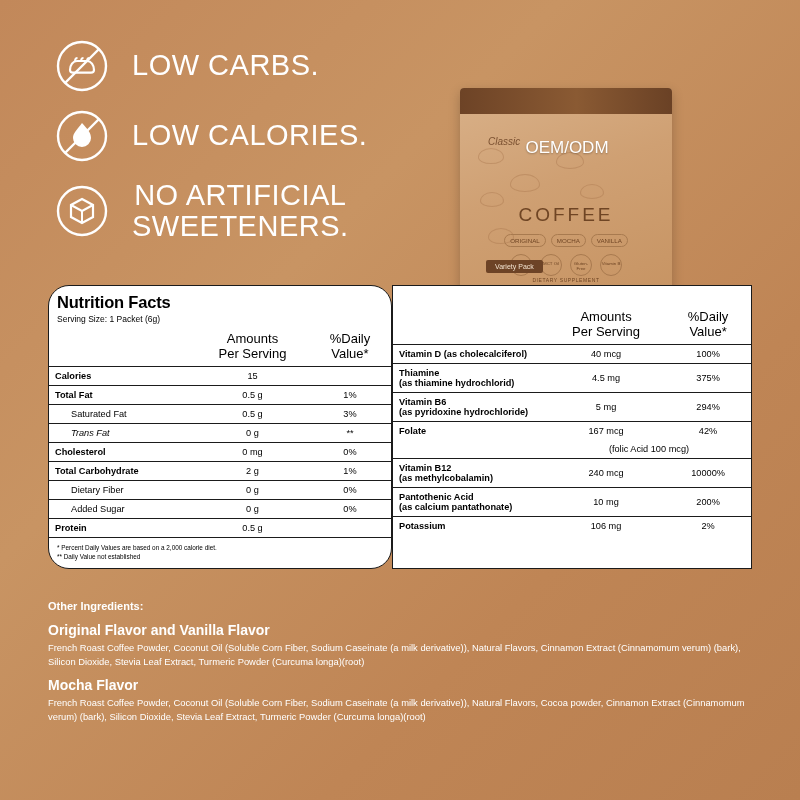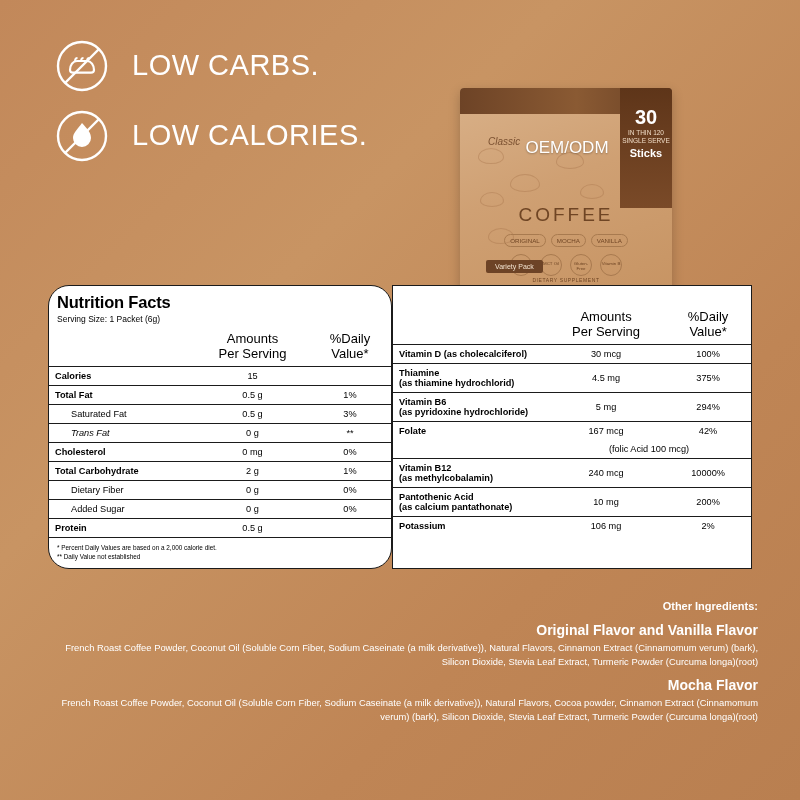--- a/index.html
+++ b/index.html
@@ -69,21 +69,21 @@
   .rule td { border-top:1px solid #1b1b1b; }
   .bold { font-weight:bold; }
   .ital { font-style:italic; }
   .ind1 { padding-left:22px !important; }
   .c-amt { text-align:center; width:33%; }
   .c-dv { text-align:center; width:24%; }
   .foot { font-size:6.4px; line-height:1.45; padding:5px 8px 7px 8px; border-top:1px solid #1b1b1b; }
   .panel.right .pad-top { height:20px; }
 
   
-  .ing { position:absolute; left:48px; top:600px; width:710px; color:#fff;text-align:right; }
+  .ing { position:absolute; left:48px; top:600px; width:710px; color:#fff; }
   .ing .h { font-weight:bold; font-size:11px; margin-bottom:10px; }
   .ing .sh { font-weight:bold; font-size:14px; margin:0 0 3px 0; }
   .ing .p { font-size:9.4px; line-height:1.45; margin-bottom:9px; }
 
   
   .bottom { position:absolute; left:0; bottom:0; width:800px; height:44px;
     background:#5f3a1d; display:flex; align-items:center; justify-content:center; }
   .bottom span { color:#fff; font-size:16.5px; }
 </style>
 </head>
@@ -109,31 +109,36 @@
       <span class="ico">
         <svg viewBox="0 0 52 52" width="52" height="52">
           <circle cx="26" cy="26" r="24" fill="none" stroke="#fff" stroke-width="2.4"></circle>
           <path d="M26 13c5 6 9 9 9 15a9 9 0 0 1-18 0c0-5 4-8 9-15z" fill="#fff"></path>
           <line x1="9" y1="43" x2="43" y2="9" stroke="#fff" stroke-width="2.4"></line>
         </svg>
       </span>
       <span class="txt">LOW CALORIES.</span>
     </div>
 
+    <div class="claim two">
+      <span class="ico">
+        <svg viewBox="0 0 52 52" width="52" height="52">
+          <circle cx="26" cy="26" r="24" fill="none" stroke="#fff" stroke-width="2.4"></circle>
+          <path d="M26 14l11 6v12l-11 6-11-6V20z" fill="none" stroke="#fff" stroke-width="2.2"></path>
+          <path d="M15 20l11 6 11-6M26 26v12" fill="none" stroke="#fff" stroke-width="2"></path>
+        </svg>
+      </span>
+      <span class="txt" style="white-space:pre-line">NO ARTIFICIAL
+SWEETENERS.</span>
+    </div>
   </div>
 
   <div class="bag-wrap">
     <div class="bag">
       <div class="topband"></div>
-      <div class="notch">
-        <div class="n30">30</div>
-        <div class="nsub" style="white-space:pre-line">IN THIN 120
-SINGLE SERVE</div>
-        <div class="nsticks">Sticks</div>
-      </div>
       <div class="bean" style="left:18px;top:60px;width:26px;height:16px;"></div>
       <div class="bean" style="left:50px;top:86px;width:30px;height:18px;"></div>
       <div class="bean" style="left:20px;top:104px;width:24px;height:15px;"></div>
       <div class="bean" style="left:96px;top:64px;width:28px;height:17px;"></div>
       <div class="bean" style="left:120px;top:96px;width:24px;height:15px;"></div>
       <div class="bean" style="left:28px;top:140px;width:26px;height:16px;"></div>
       <div class="classic">Classic</div>
       <div class="coffee">COFFEE</div>
       <div class="flavors">
         <span>ORIGINAL</span>
@@ -223,21 +228,21 @@
       <table class="nf">
         <tbody>
             <tr class="hdr">
           <td></td>
           <td class="c-amt" style="white-space:pre-line">Amounts
 Per Serving</td>
           <td class="c-dv">%Daily Value*</td>
         </tr>
         <tr>
           <td class="bold">Vitamin D (as cholecalciferol)</td>
-          <td class="c-amt">30 mcg</td>
+          <td class="c-amt">40 mcg</td>
           <td class="c-dv">100%</td>
         </tr>
         <tr class="rule">
           <td class="bold" style="white-space:pre-line">Thiamine
 (as thiamine hydrochlorid)</td>
           <td class="c-amt">4.5 mg</td>
           <td class="c-dv">375%</td>
         </tr>
         <tr class="rule">
           <td class="bold" style="white-space:pre-line">Vitamin B6

